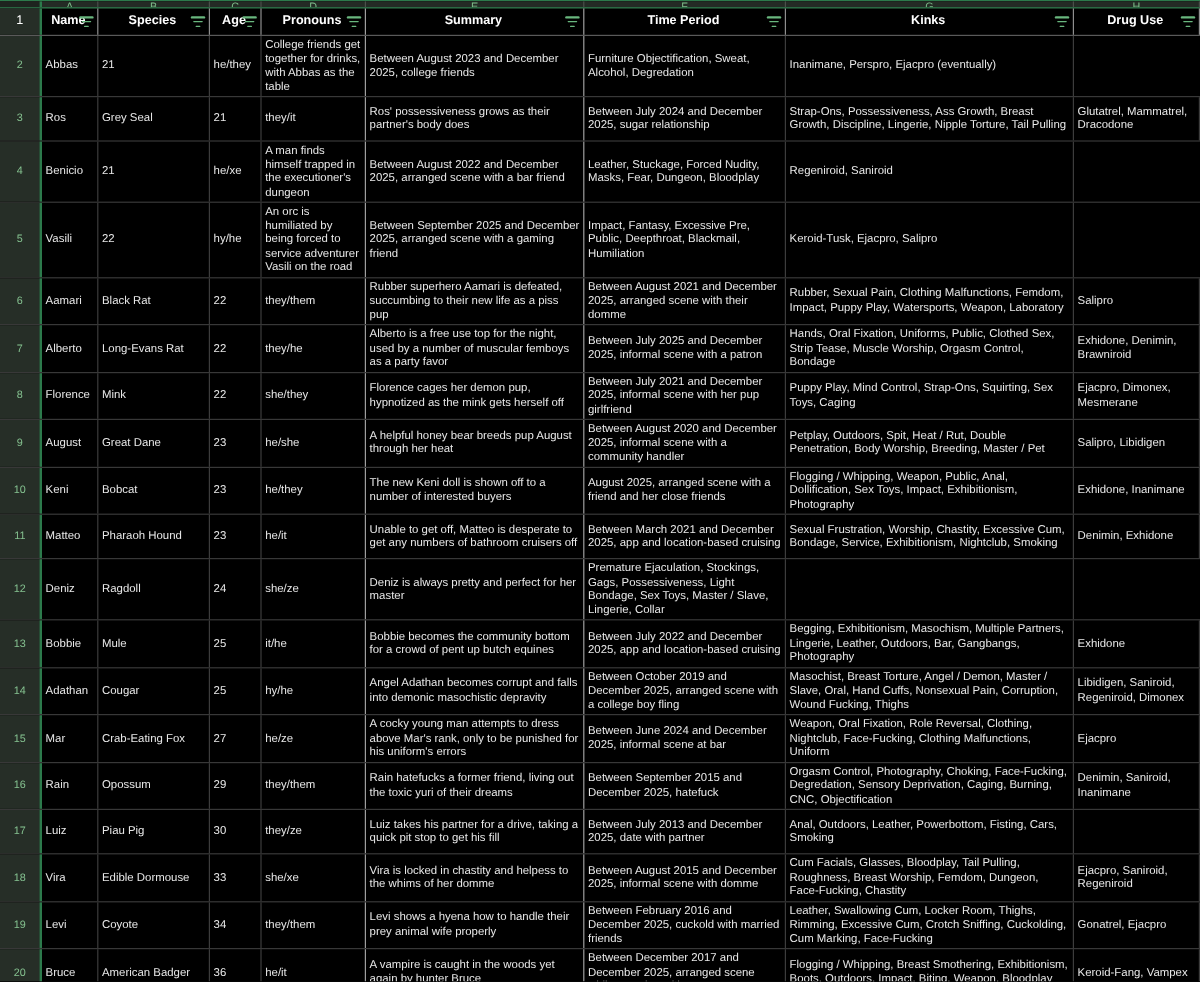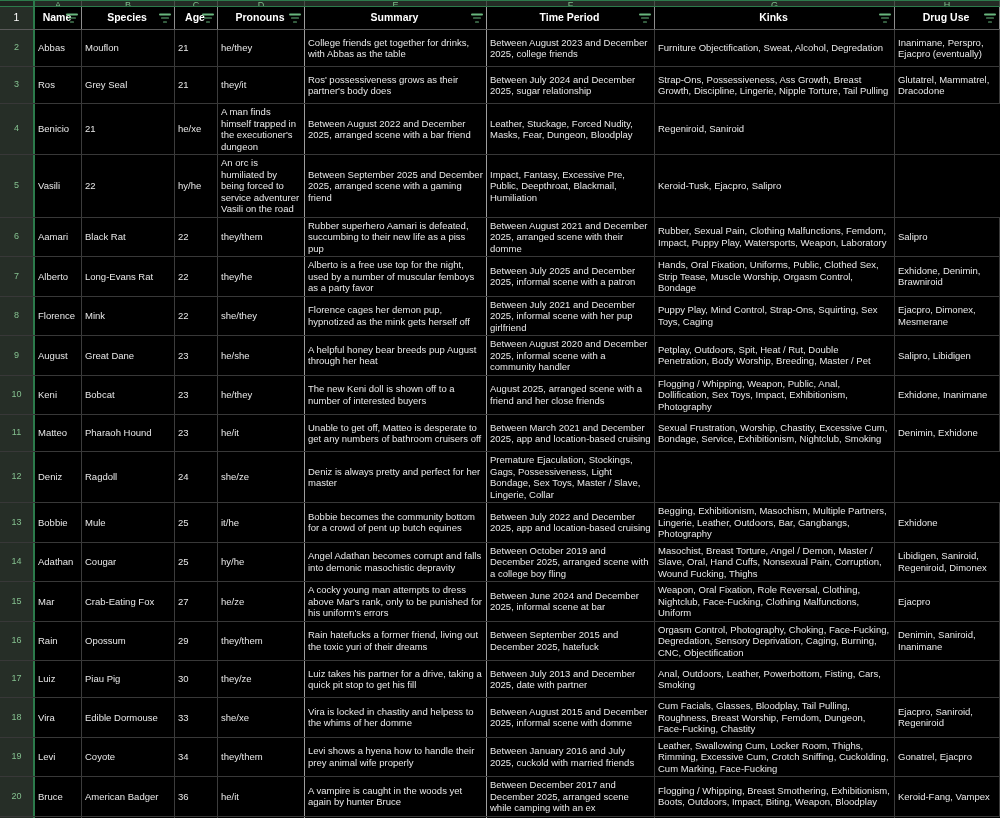--- a/index.html
+++ b/index.html
@@ -165,23 +165,20 @@
 
   <div id="rows">
       <div class="row">
     <div class="cell rn">
           <div>2</div>
         </div>
     <div class="cell">
           <div>Abbas</div>
         </div>
     <div class="cell">
-          <div>Mouflon</div>
-        </div>
-    <div class="cell">
           <div>21</div>
         </div>
     <div class="cell">
           <div>he/they</div>
         </div>
     <div class="cell">
           <div>College friends get together for drinks, with Abbas as the table</div>
         </div>
     <div class="cell">
           <div>Between August 2023 and December 2025, college friends</div>
@@ -661,21 +658,21 @@
     <div class="cell">
           <div>34</div>
         </div>
     <div class="cell">
           <div>they/them</div>
         </div>
     <div class="cell">
           <div>Levi shows a hyena how to handle their prey animal wife properly</div>
         </div>
     <div class="cell">
-          <div>Between January 2016 and July 2025, cuckold with married friends</div>
+          <div>Between February 2016 and December 2025, cuckold with married friends</div>
         </div>
     <div class="cell">
           <div>Leather, Swallowing Cum, Locker Room, Thighs, Rimming, Excessive Cum, Crotch Sniffing, Cuckolding, Cum Marking, Face-Fucking</div>
         </div>
     <div class="cell">
           <div>Gonatrel, Ejacpro</div>
         </div>
   </div>
       <div class="row">
     <div class="cell rn">

